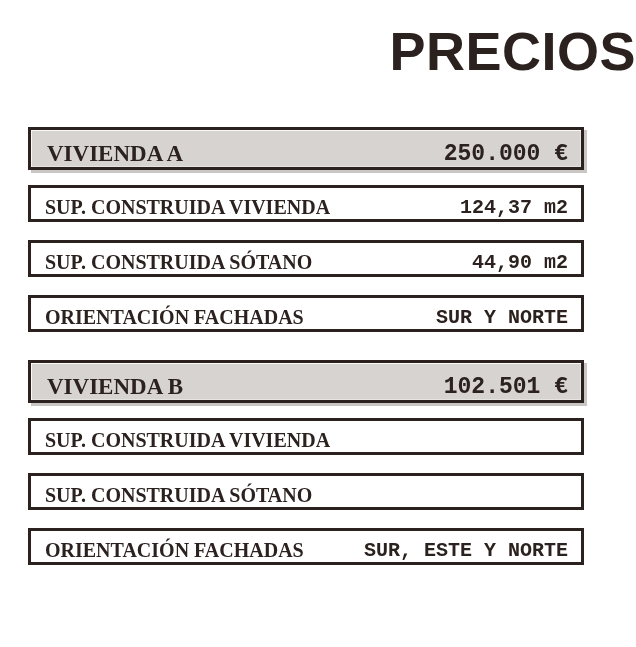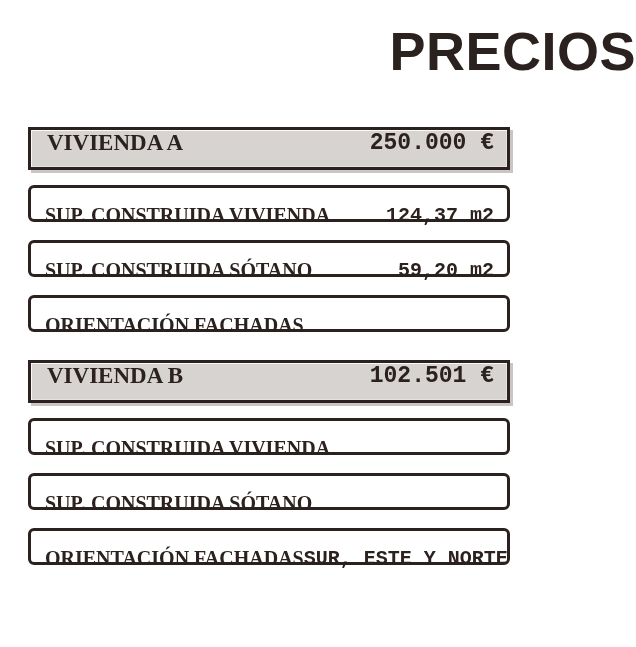--- a/index.html
+++ b/index.html
@@ -25,46 +25,46 @@
     font-size:54px;
     line-height:1;
     letter-spacing:0.5px;
     color:var(--ink);
     text-align:right;
   }
   section.price-table{ margin:0; }
   section.price-table:first-of-type{ margin-top:49px; }
   section.price-table + section.price-table{ margin-top:28px; }
   .box{
-    width:482px;
+    width:556px;
     margin-left:28px;
     border:3px solid var(--ink);
     display:flex;
     justify-content:space-between;
-    align-items:flex-start;
+    align-items:flex-end;
     font-weight:bold;
     white-space:nowrap;
+    gap:32px;
   }
   .header-box{
     height:43px;
     background:var(--header_bg);
     padding:0 13px 0 16px;
     margin-bottom:15px;
     font-size:23px;
     box-shadow: inset 1px 1px 0 rgba(255,255,255,0.85),
                 inset -1px -1px 0 rgba(255,255,255,0.4),
                 3px 3px 0 var(--shadow);
   }
   .data-box{
     height:37px;
     background:var(--row_bg);
     padding:16px 13px 0 14px;
     margin-bottom:18px;
     font-size:20px;
-    border-radius:6px;
   }
   .data-box:last-child{ margin-bottom:0; }
   .row-label{ text-align:left; }
   .row-value{ text-align:right;font-family:Liberation Mono, monospace; }
 </style>
 </head>
 <body>
 
 <h1 class="page-title">PRECIOS</h1>
 
@@ -72,24 +72,25 @@
   <div class="box header-box">
     <span class="row-label">VIVIENDA A</span>
     <span class="row-value">250.000 €</span>
   </div>
   <div class="box data-box">
     <span class="row-label">SUP. CONSTRUIDA VIVIENDA</span>
     <span class="row-value">124,37 m2</span>
   </div>
   <div class="box data-box">
     <span class="row-label">SUP. CONSTRUIDA SÓTANO</span>
-    <span class="row-value">59,20 m2</span>
+    <span class="row-value">44,90 m2</span>
   </div>
   <div class="box data-box">
     <span class="row-label">ORIENTACIÓN FACHADAS</span>
+    <span class="row-value">SUR Y NORTE</span>
   </div>
 </section>
 
 <section class="price-table">
   <div class="box header-box">
     <span class="row-label">VIVIENDA B</span>
     <span class="row-value">102.501 €</span>
   </div>
   <div class="box data-box">
     <span class="row-label">SUP. CONSTRUIDA VIVIENDA</span>

